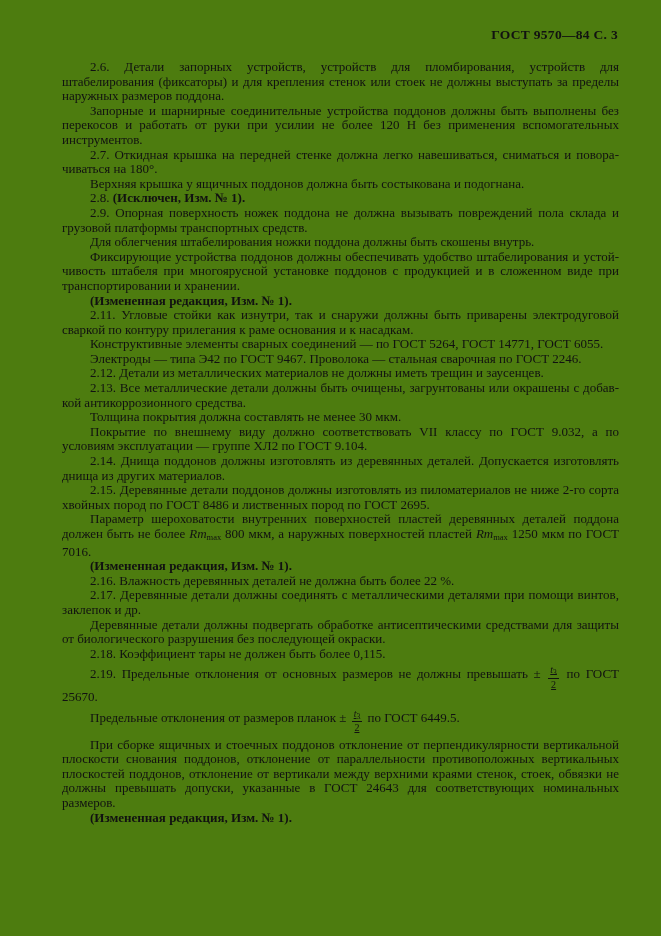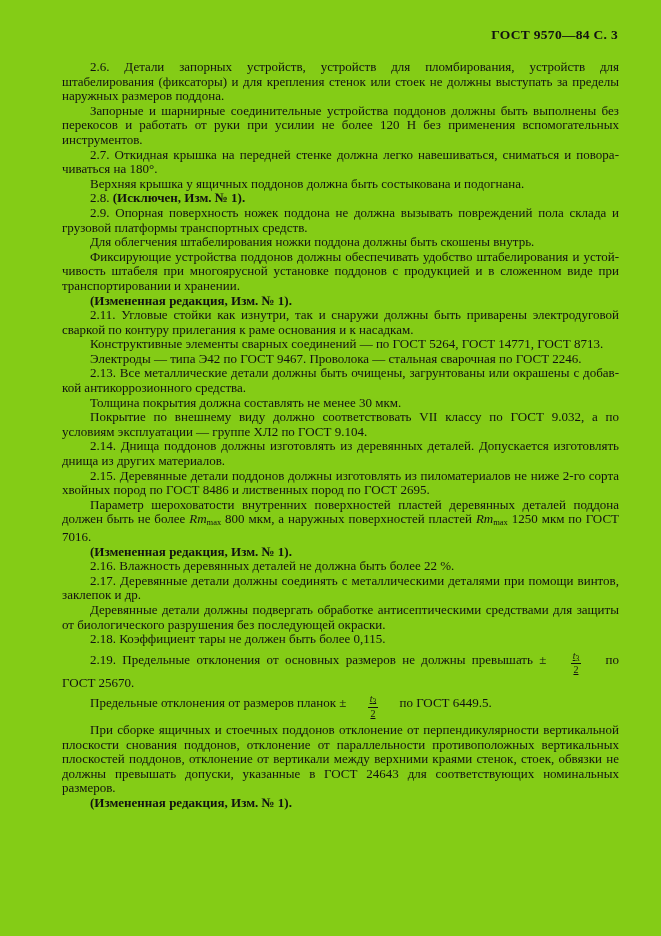--- a/index.html
+++ b/index.html
@@ -34,56 +34,57 @@
   }
   .para.spaced{margin:4px 0;}
   .para .b{font-weight:bold;}
   .para .i{font-style:italic;margin-top:28px;}
   .para .sub{font-size:8.5px;vertical-align:-2px;}
   .frac{
     display:inline-block;
     vertical-align:-9px;
     text-align:center;
     line-height:1.05;
-    margin:0 18px;
+    margin:0 2px;
     text-indent:0;
     text-decoration:underline;
   }
   .frac .num{
     display:block;
     border-bottom:1px solid #111;
     padding:0 2px 1px 2px;
     font-size:10px;
   }
   .frac .num .nvar{font-style:italic;}
   .frac .num .nsub{font-size:7.5px;vertical-align:-1.5px;}
   .frac .den{
     display:block;
     padding-top:1px;
     font-size:10px;
   }
 </style>
 </head>
 <body>
 
-<div class="page" style="background: #84cc16; color: rgb(17, 17, 17);">
+<div class="page" style="background: #4d7c0f; color: rgb(17, 17, 17);">
   <div class="page-header">ГОСТ 9570—84 С. 3</div>
   <div class="content" id="doc-body">
       <p class="para"><span>2.6. Детали запорных устройств, устройств для пломбирования, устройств для штабелирования (фиксаторы) и для крепления стенок или стоек не должны выступать за пределы наружных размеров поддона.</span></p>
       <p class="para"><span>Запорные и шарнирные соединительные устройства поддонов должны быть выполнены без перекосов и работать от руки при усилии не более 120 Н без применения вспомогательных инструментов.</span></p>
       <p class="para"><span>2.7. Откидная крышка на передней стенке должна легко навешиваться, сниматься и повора­чиваться на 180°.</span></p>
       <p class="para"><span>Верхняя крышка у ящичных поддонов должна быть состыкована и подогнана.</span></p>
       <p class="para"><span>2.8. </span><span class="b">(Исключен, Изм. № 1).</span></p>
       <p class="para"><span>2.9. Опорная поверхность ножек поддона не должна вызывать повреждений пола склада и грузовой платформы транспортных средств.</span></p>
       <p class="para"><span>Для облегчения штабелирования ножки поддона должны быть скошены внутрь.</span></p>
       <p class="para"><span>Фиксирующие устройства поддонов должны обеспечивать удобство штабелирования и устой­чивость штабеля при многоярусной установке поддонов с продукцией и в сложенном виде при транспортировании и хранении.</span></p>
       <p class="para"><span class="b">(Измененная редакция, Изм. № 1).</span></p>
       <p class="para"><span>2.11. Угловые стойки как изнутри, так и снаружи должны быть приварены электродуговой сваркой по контуру прилегания к раме основания и к насадкам.</span></p>
-      <p class="para"><span>Конструктивные элементы сварных соединений — по ГОСТ 5264, ГОСТ 14771, ГОСТ 8713.</span></p>
+      <p class="para"><span>Конструктивные элементы сварных соединений — по ГОСТ 5264, ГОСТ 14771, ГОСТ 6055.</span></p>
       <p class="para"><span>Электроды — типа Э42 по ГОСТ 9467. Проволока — стальная сварочная по ГОСТ 2246.</span></p>
+      <p class="para"><span>2.12. Детали из металлических материалов не должны иметь трещин и заусенцев.</span></p>
       <p class="para"><span>2.13. Все металлические детали должны быть очищены, загрунтованы или окрашены с добав­кой антикоррозионного средства.</span></p>
       <p class="para"><span>Толщина покрытия должна составлять не менее 30 мкм.</span></p>
       <p class="para"><span>Покрытие по внешнему виду должно соответствовать VII классу по ГОСТ 9.032, а по условиям эксплуатации — группе ХЛ2 по ГОСТ 9.104.</span></p>
       <p class="para"><span>2.14. Днища поддонов должны изготовлять из деревянных деталей. Допускается изготовлять днища из других материалов.</span></p>
       <p class="para"><span>2.15. Деревянные детали поддонов должны изготовлять из пиломатериалов не ниже 2-го сорта хвойных пород по ГОСТ 8486 и лиственных пород по ГОСТ 2695.</span></p>
       <p class="para"><span>Параметр шероховатости внутренних поверхностей пластей деревянных деталей поддона должен быть не более </span><span class="i">Rm</span><span class="sub">max</span><span> 800 мкм, а наружных поверхностей пластей </span><span class="i">Rm</span><span class="sub">max</span><span> 1250 мкм по ГОСТ 7016.</span></p>
       <p class="para"><span class="b">(Измененная редакция, Изм. № 1).</span></p>
       <p class="para"><span>2.16. Влажность деревянных деталей не должна быть более 22 %.</span></p>
       <p class="para"><span>2.17. Деревянные детали должны соединять с металлическими деталями при помощи винтов, заклепок и др.</span></p>
       <p class="para"><span>Деревянные детали должны подвергать обработке антисептическими средствами для защиты от биологического разрушения без последующей окраски.</span></p>

